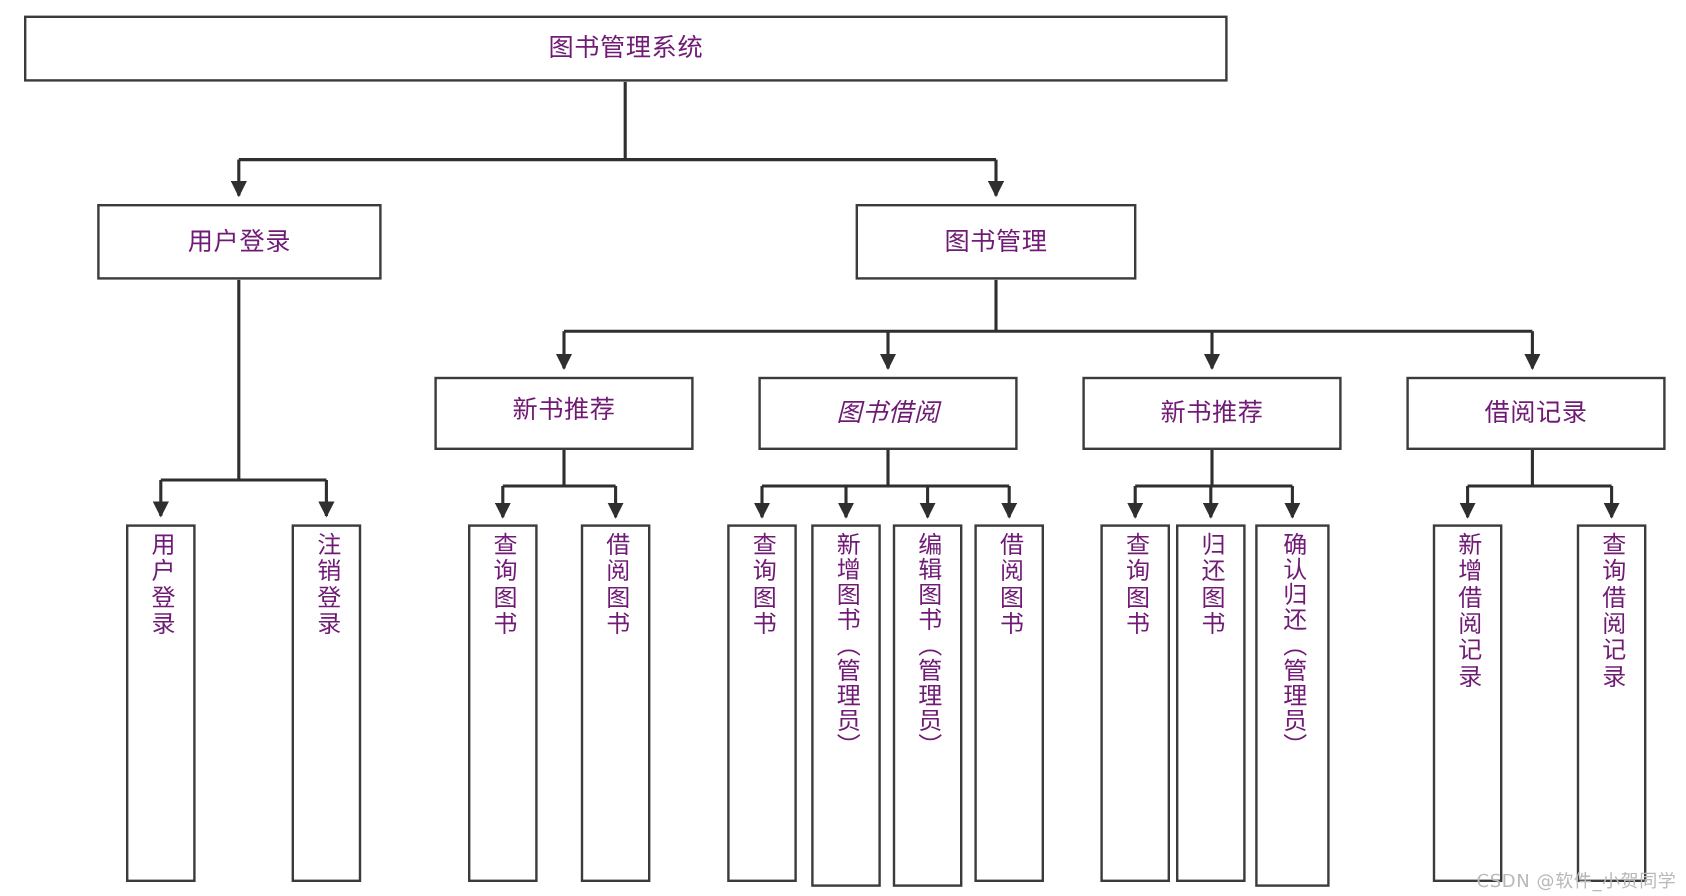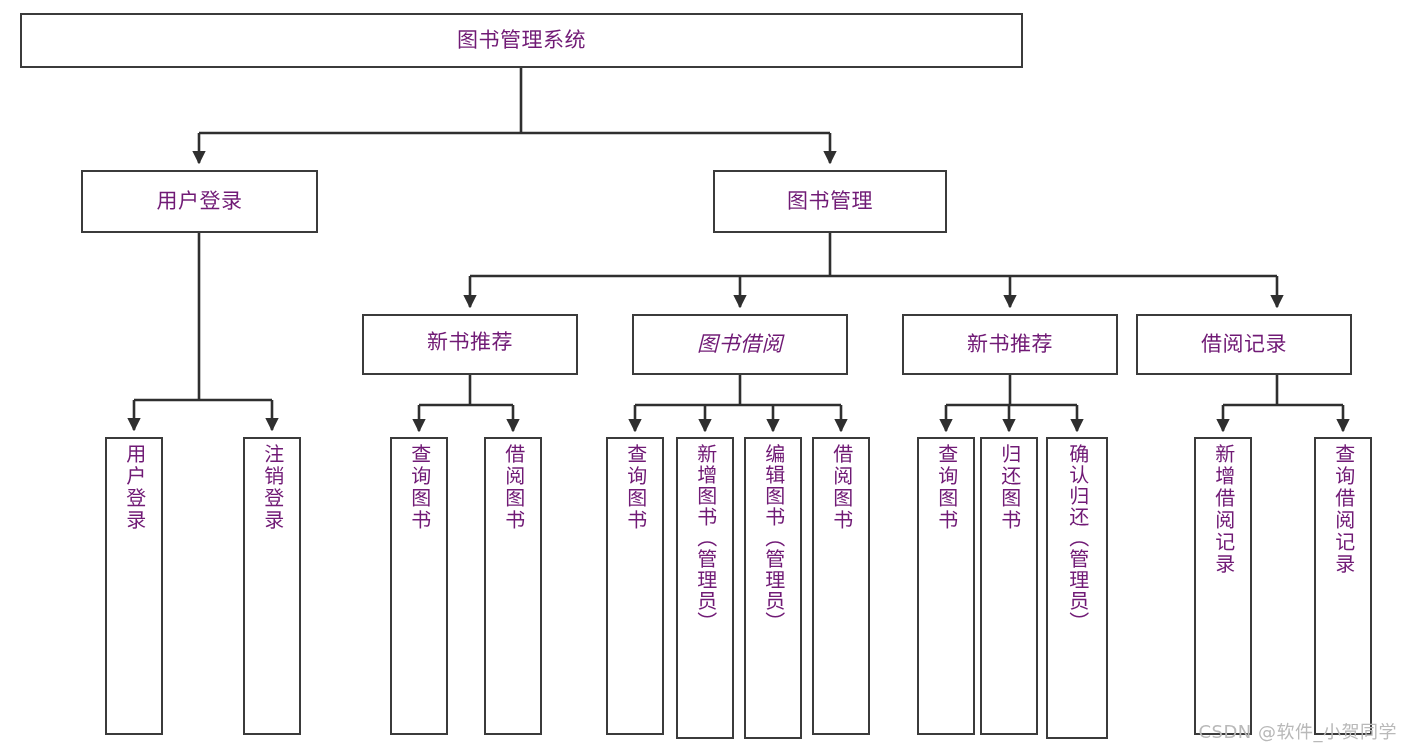--- a/index.html
+++ b/index.html
@@ -49,21 +49,21 @@
     font-size:20px;
     line-height:1.18;
     letter-spacing:2px;
     white-space:nowrap;
   }
   .v-node.tall .lbl{letter-spacing:1px;}
 
   .watermark{
     position:absolute;
     right:8px;bottom:4px;
-    font-size:18px;
+    font-size:15px;
     color:#b9b9b9;
     letter-spacing:0.5px;
     white-space:nowrap;
     font-family:"DejaVu Sans","Liberation Sans",sans-serif;
   }
 </style>
 </head>
 <body>
 
 <div id="diagram">
@@ -131,21 +131,21 @@
 
   <div class="node h-node" style="left:362px;top:314px;width:216px;height:61px;font-family:Liberation Mono, monospace;">
     <span class="lbl">新书推荐</span>
   </div>
   <div class="node h-node" style="left:632px;top:314px;width:216px;height:61px;font-style:italic;">
     <span class="lbl">图书借阅</span>
   </div>
   <div class="node h-node" style="left:902px;top:314px;width:216px;height:61px;">
     <span class="lbl">新书推荐</span>
   </div>
-  <div class="node h-node" style="left:1136px;top:314px;width:216px;height:61px;">
+  <div class="node h-node" style="left:1172px;top:314px;width:216px;height:61px;">
     <span class="lbl">借阅记录</span>
   </div>
 
   <div class="node v-node" style="left:105px;top:437px;width:58px;height:298px;">
     <span class="lbl">用户登录</span>
   </div>
   <div class="node v-node" style="left:243px;top:437px;width:58px;height:298px;">
     <span class="lbl">注销登录</span>
   </div>
 

